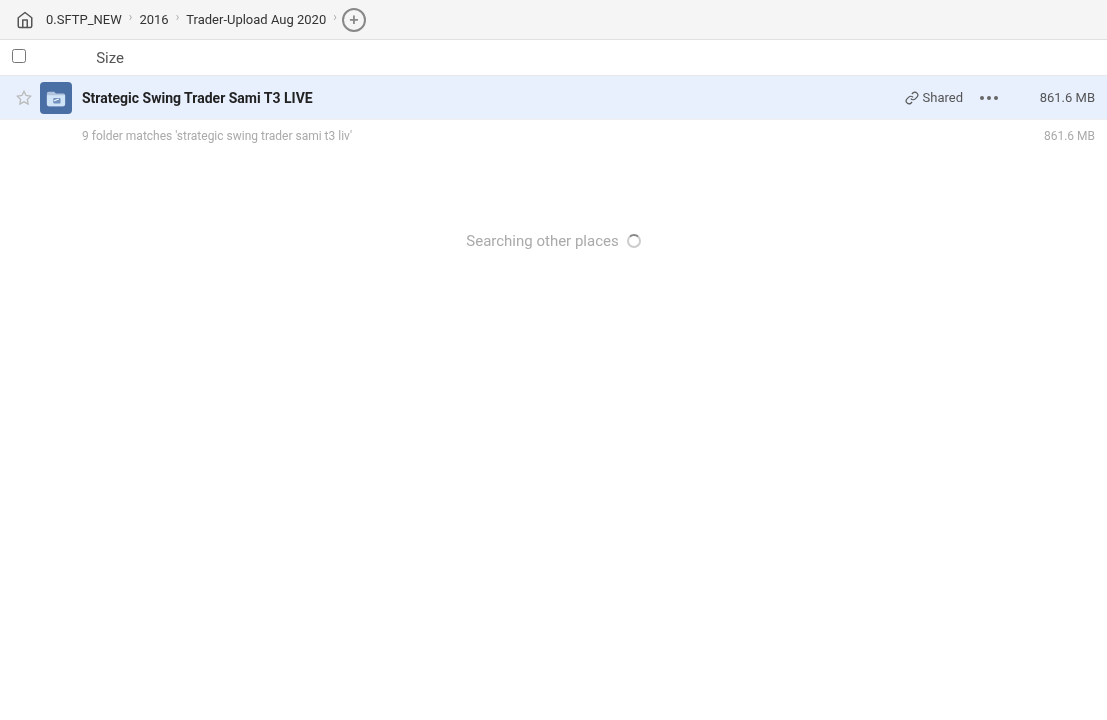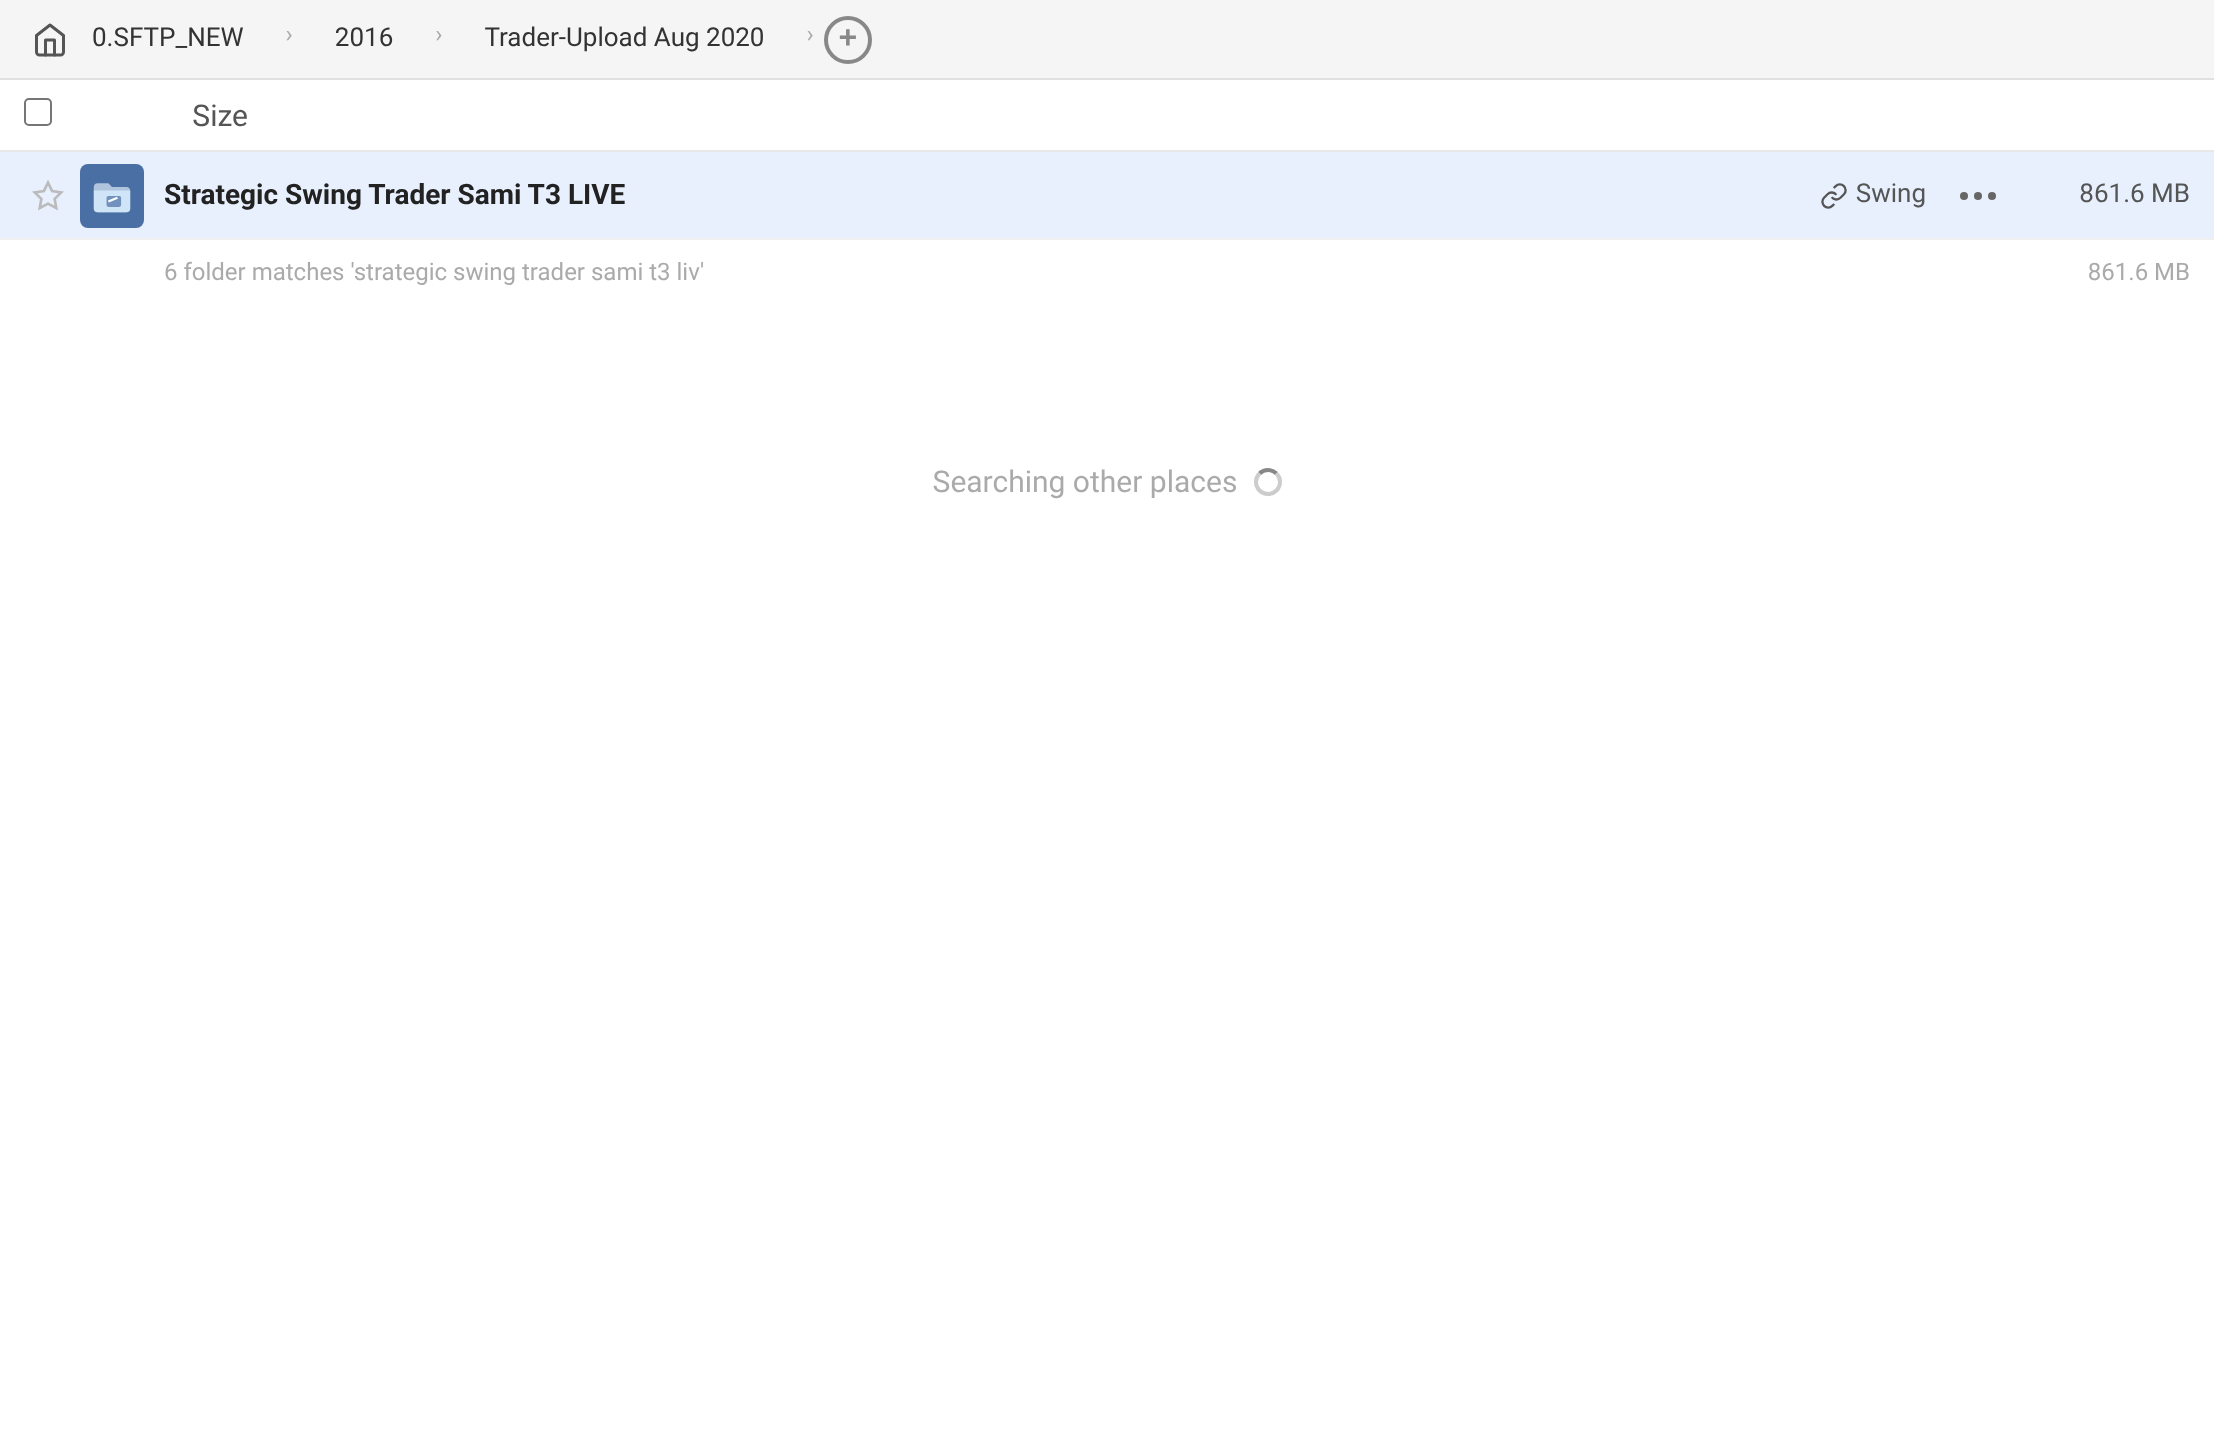--- a/index.html
+++ b/index.html
@@ -36,21 +36,21 @@
       cursor: pointer;
       color: #555;
       font-size: 16px;
       background: none;
       border: none;
       padding: 2px 4px;
     }
 
     .breadcrumb {
       display: flex;
-      gap: 16px;
+      gap: 2px;
     }
 
     .breadcrumb-item {
       display: flex;
       align-items: center;
       font-size: 13px;
       color: #333;
       cursor: pointer;
       padding: 2px 4px;
       border-radius: 3px;
@@ -298,35 +298,35 @@
     </svg>
   </div>
 
   <span class="file-name">Strategic Swing Trader Sami T3 LIVE</span>
 
   <div class="shared-badge">
     <svg width="14" height="14" viewBox="0 0 24 24" fill="none" stroke="#555" stroke-width="2">
       <path d="M10 13a5 5 0 007.54.54l3-3a5 5 0 00-7.07-7.07l-1.72 1.71"></path>
       <path d="M14 11a5 5 0 00-7.54-.54l-3 3a5 5 0 007.07 7.07l1.71-1.71"></path>
     </svg>
-    <span>Swing</span>
+    <span>Shared</span>
   </div>
 
   <div class="more-btn">
     <svg width="18" height="4" viewBox="0 0 18 4" fill="#666">
       <circle cx="2" cy="2" r="2"></circle>
       <circle cx="9" cy="2" r="2"></circle>
       <circle cx="16" cy="2" r="2"></circle>
     </svg>
   </div>
 
   <div class="file-size">861.6 MB</div>
 </div>
 
 <div class="summary-row">
-  <div class="summary-text">6 folder matches 'strategic swing trader sami t3 liv'</div>
+  <div class="summary-text">9 folder matches 'strategic swing trader sami t3 liv'</div>
   <div class="summary-size">861.6 MB</div>
 </div>
 
 <div class="searching-area">
   <span class="searching-text">Searching other places</span>
   <div class="spinner"></div>
 </div>
 
 </body></html>

